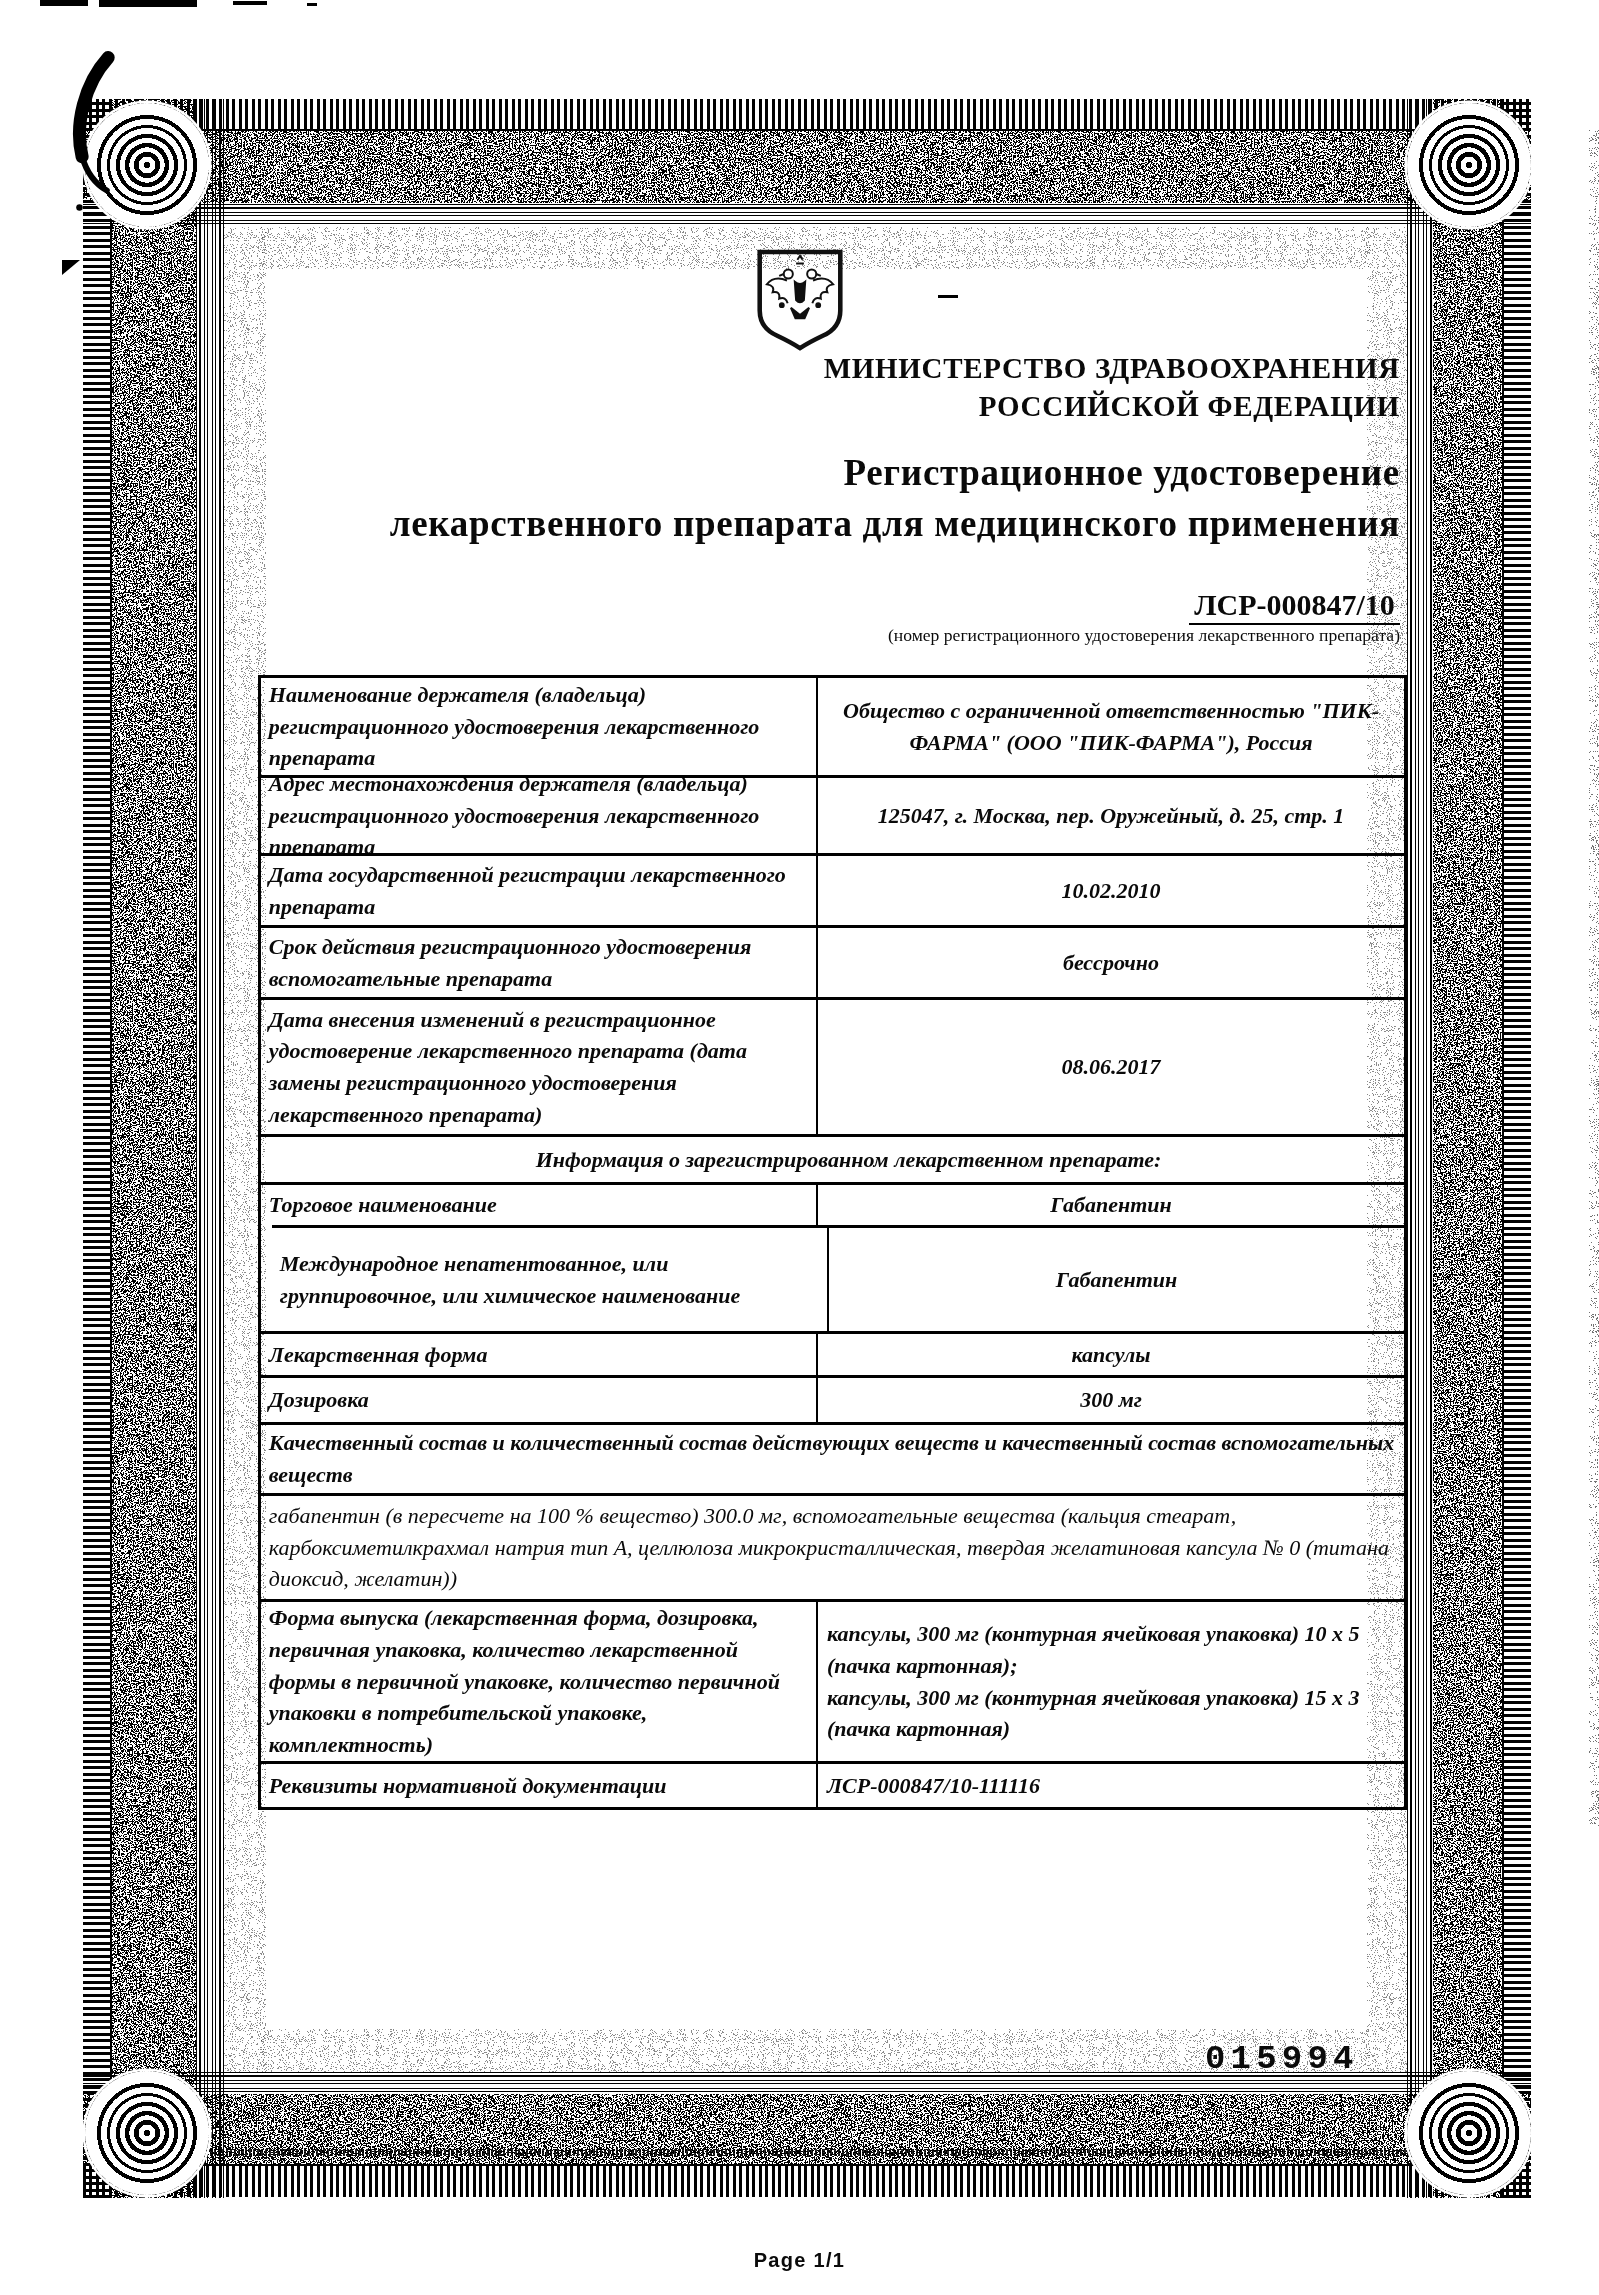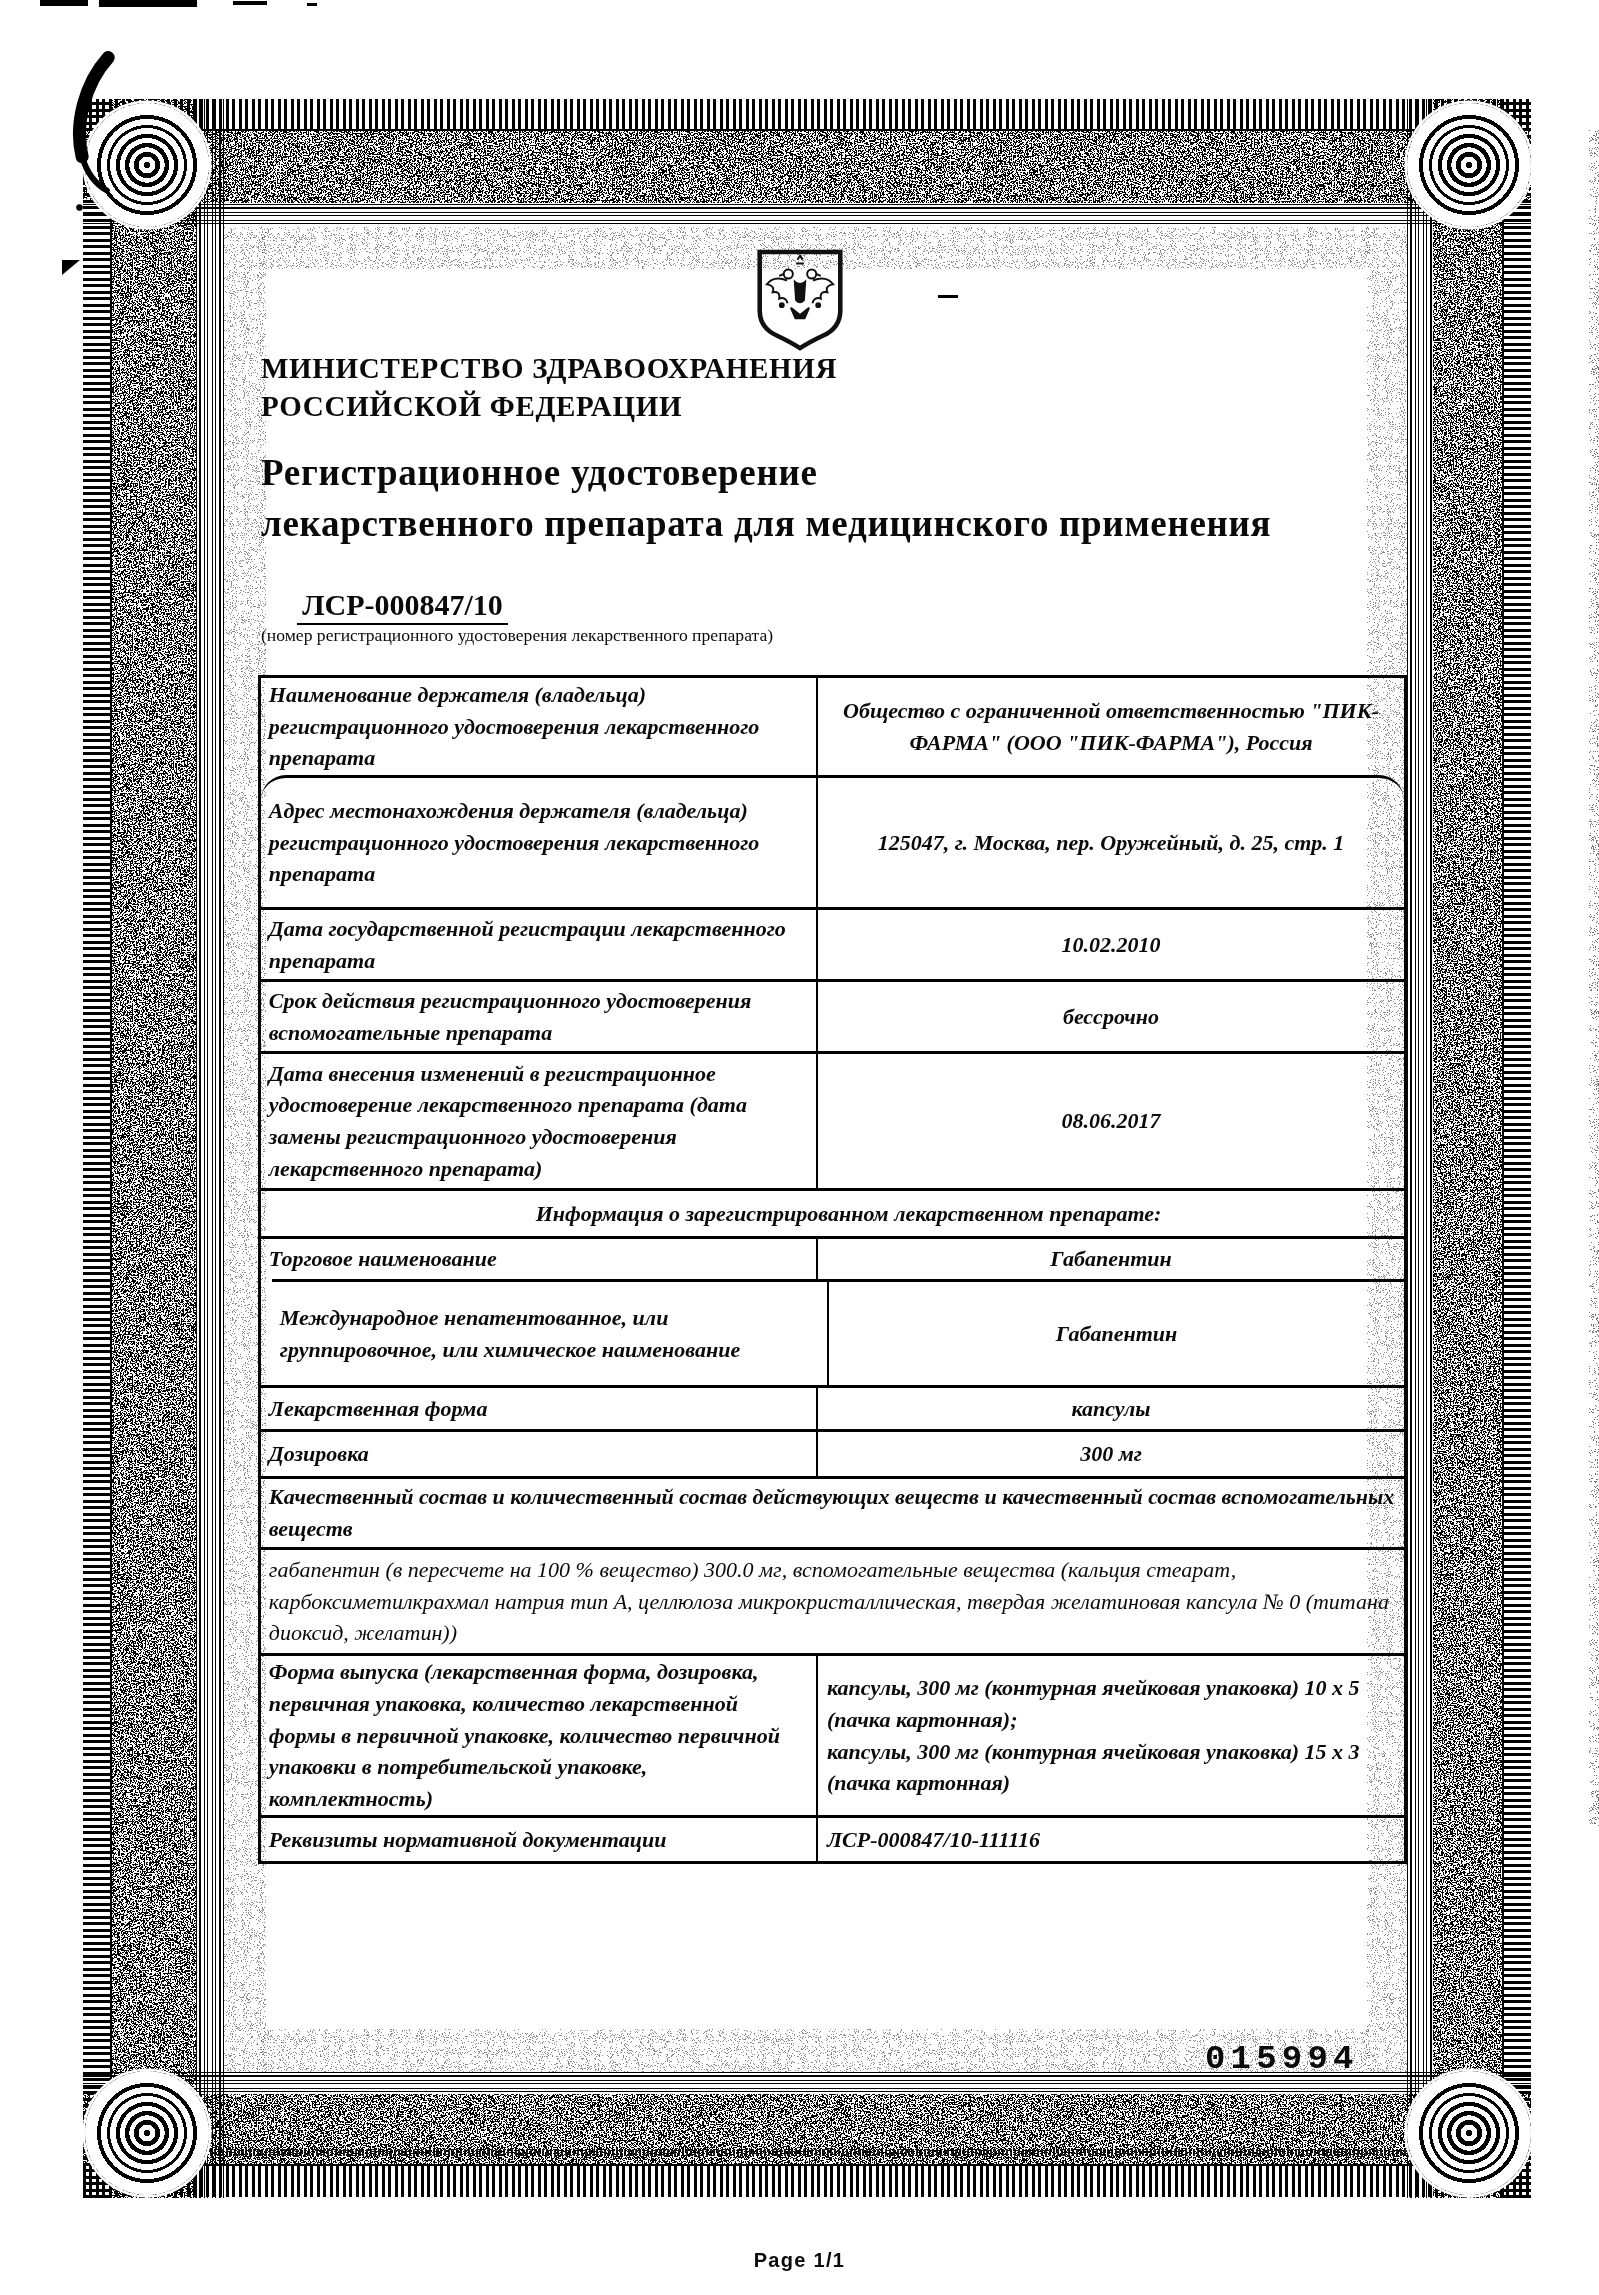--- a/index.html
+++ b/index.html
@@ -50,21 +50,21 @@
 
   .rosette{position:absolute;width:124px;height:124px;border-radius:50%;z-index:3;
      background:repeating-radial-gradient(circle at 50% 50%,#000 0 3.3px,#fff 3.3px 8.5px,#000 8.5px 13px,#fff 13px 17.6px,#000 17.6px 22px,#fff 22px 27px,#000 27px 31px,#fff 31px 37px,#000 37px 40px,#fff 40px 46px,#000 46px 50px,#fff 50px 62px);
      box-shadow:0 0 0 2.6px #fff;}
 
   
   .strip{opacity:.45;z-index:4;}
   .strip-light{opacity:.55;z-index:4;}
 
   
-  .hdr{position:absolute;left:261px;width:1146px;text-align:left;z-index:10;}
+  .hdr{position:absolute;left:254px;width:1146px;text-align:right;z-index:10;}
   .ministry{font-size:29px;font-weight:700;letter-spacing:0.7px;}
   .doctitle{font-size:37px;font-weight:700;letter-spacing:0.7px;}
   .regnum{font-size:30px;font-weight:700;display:inline-block;border-bottom:2.6px solid #000;padding:0 5.2px 1.3px;margin-left:36px;}
   .regcap{font-size:17.6px;font-weight:400;}
 
   .emblem{position:absolute;left:751px;top:248px;width:98px;height:104px;z-index:10;}
   .emblem-dash{position:absolute;left:938px;top:295px;width:19.6px;height:3.3px;background:#000;z-index:10;}
 
   
   .tbl{position:absolute;left:258px;top:675px;width:1149px;z-index:10;
@@ -239,21 +239,21 @@
   <div class="hdr" style="top:588px;">
     <span class="regnum">ЛСР-000847/10</span>
   </div>
   <div class="hdr regcap" style="top:625px;">(номер регистрационного удостоверения лекарственного препарата)</div>
 
   <div class="tbl">
     <div class="row" style="height:100px;">
       <div class="cl">Наименование держателя (владельца) регистрационного удостоверения лекарственного препарата</div>
       <div class="cv">Общество с ограниченной ответственностью "ПИК-ФАРМА" (ООО "ПИК-ФАРМА"), Россия</div>
     </div>
-    <div class="row" style="height:132px;border-radius:25px;">
+    <div class="row" style="height:78px;">
       <div class="cl">Адрес местонахождения держателя (владельца) регистрационного удостоверения лекарственного препарата</div>
       <div class="cv">125047, г. Москва, пер. Оружейный, д. 25, стр. 1</div>
     </div>
     <div class="row" style="height:72px;">
       <div class="cl">Дата государственной регистрации лекарственного препарата</div>
       <div class="cv">10.02.2010</div>
     </div>
     <div class="row" style="height:72px;">
       <div class="cl">Срок действия регистрационного удостоверения вспомогательные препарата</div>
       <div class="cv">бессрочно</div>

